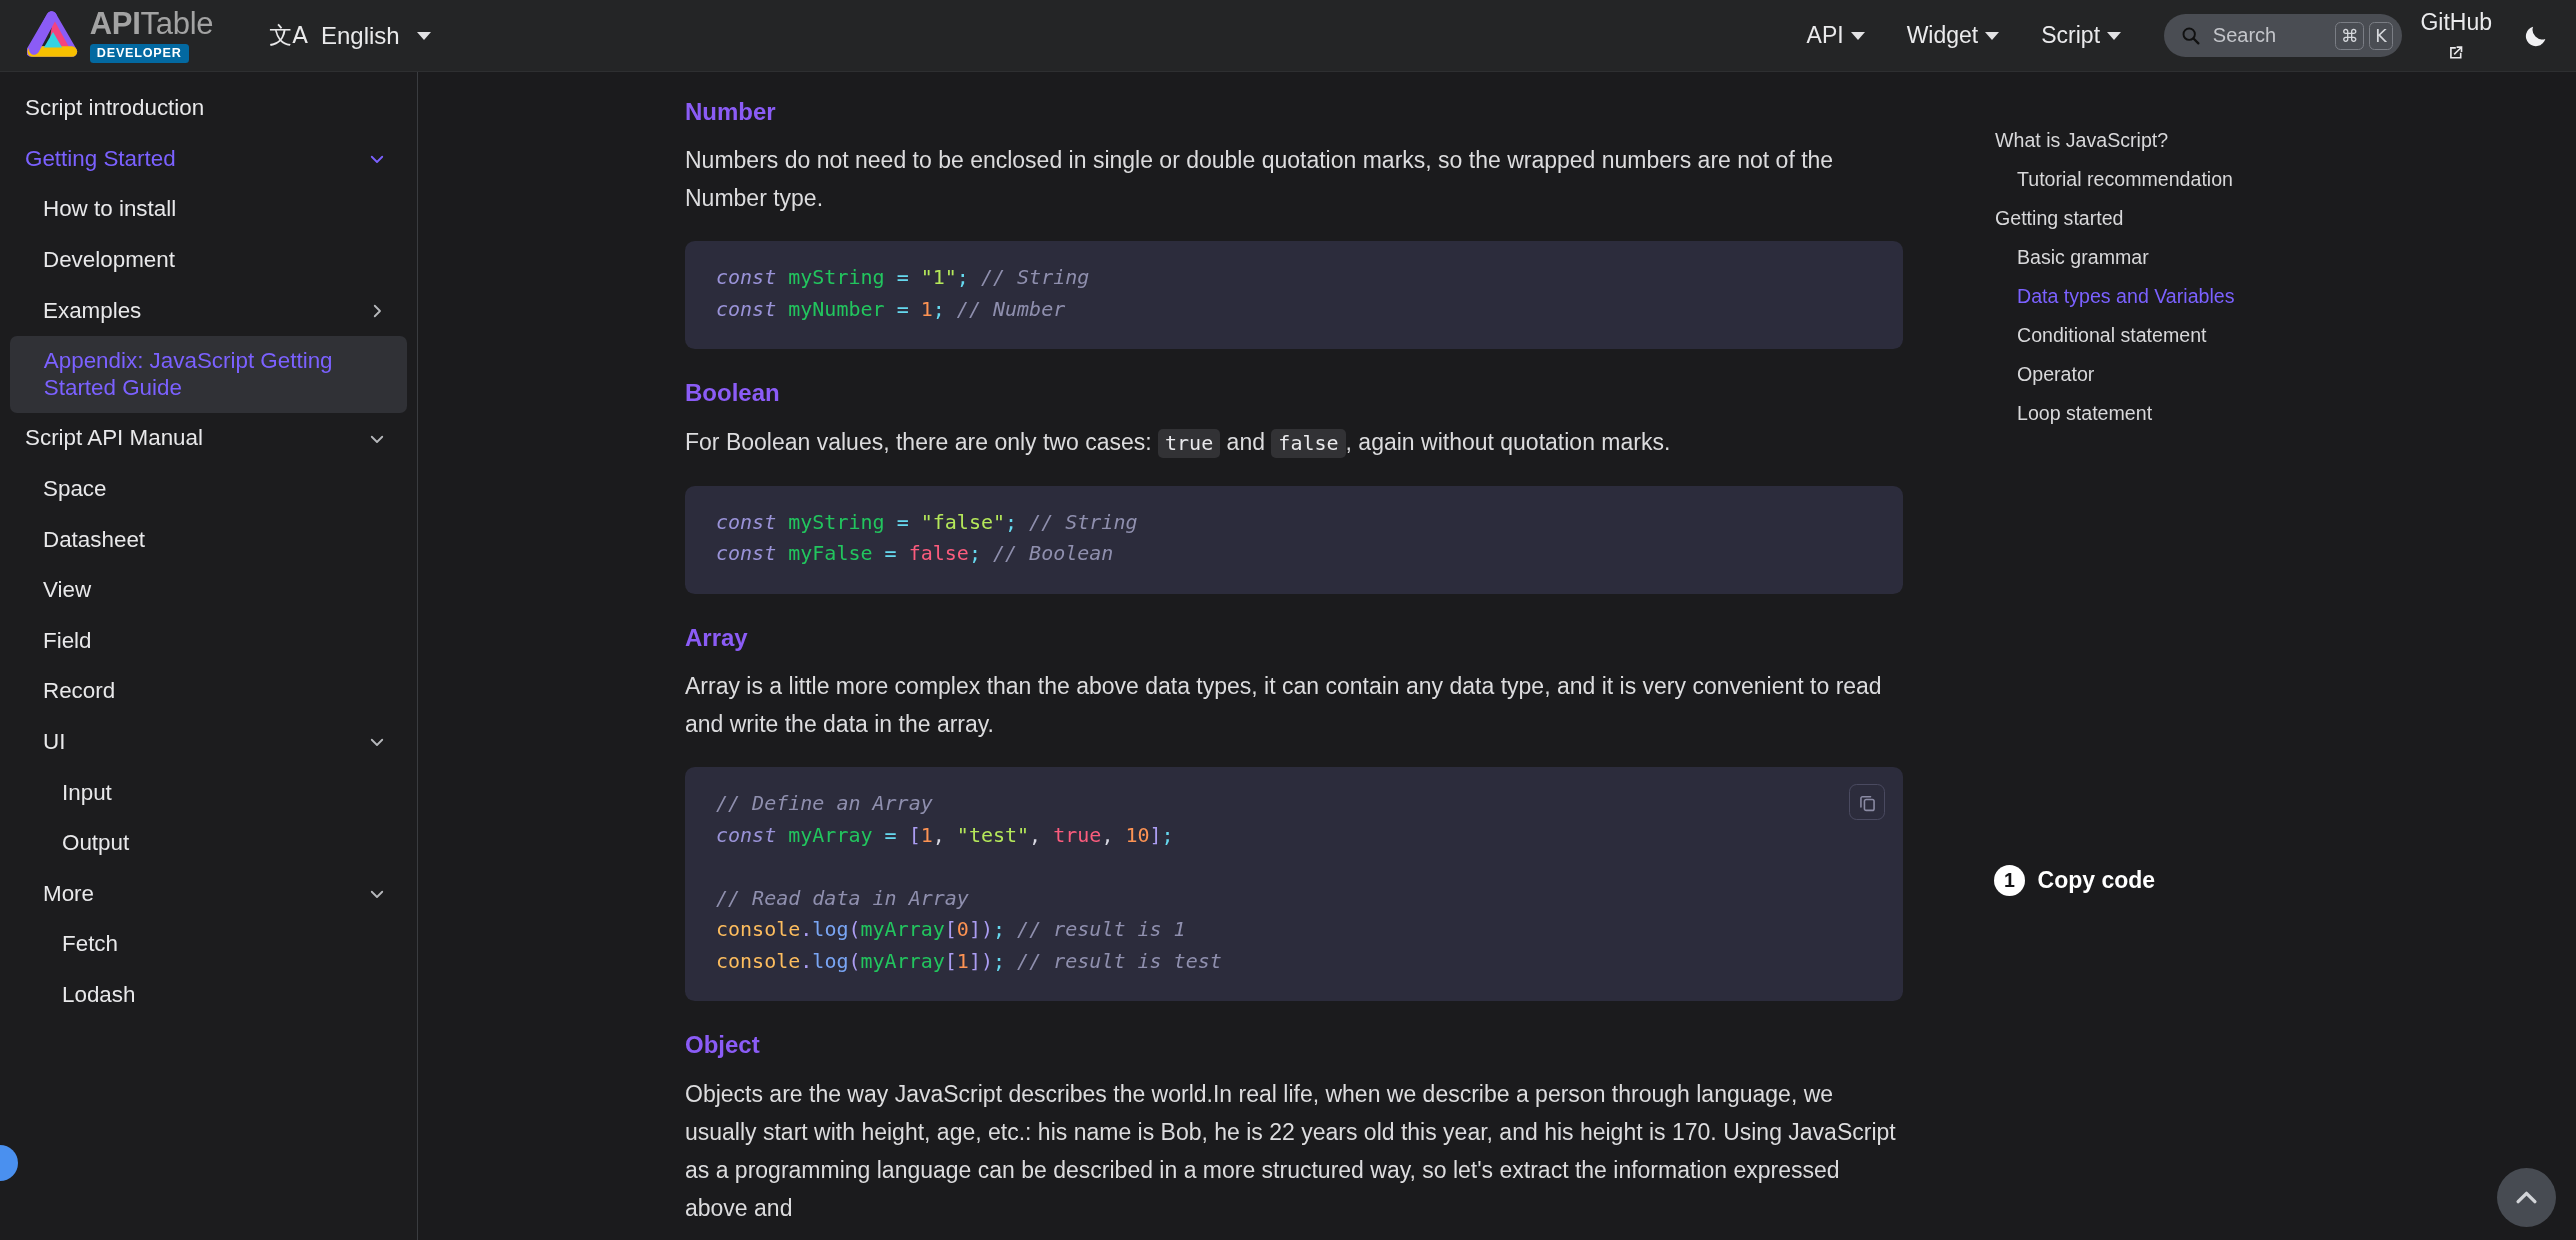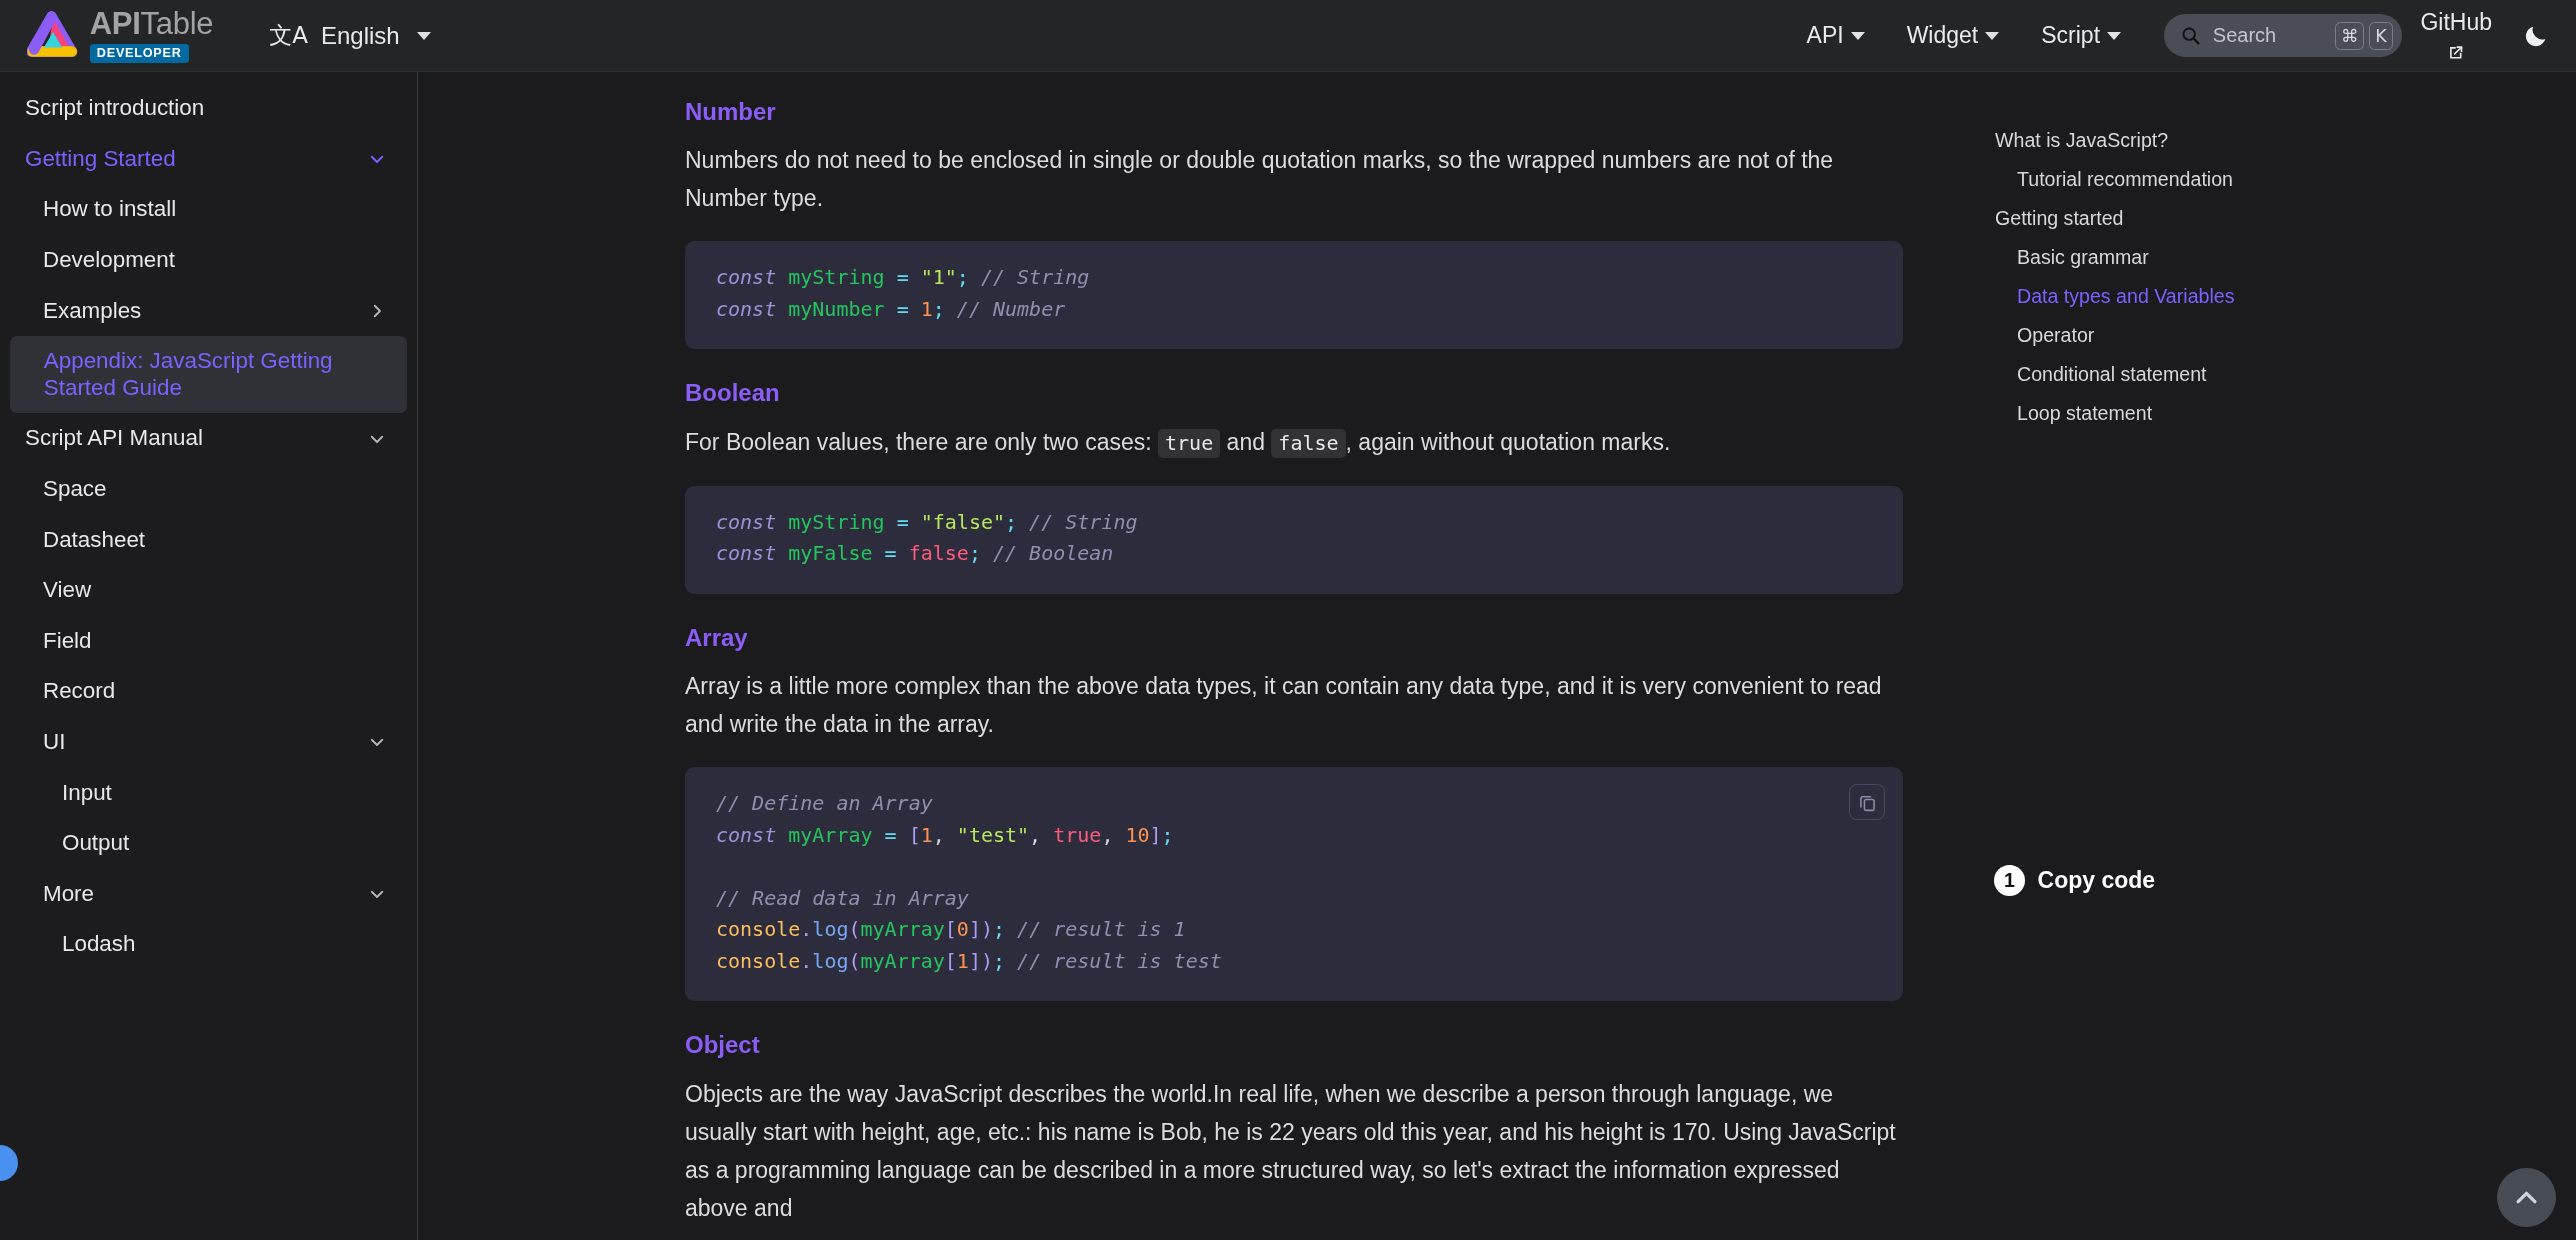--- a/index.html
+++ b/index.html
@@ -308,20 +308,23 @@
       <span>Input</span>
     </div>
     <div class="side-row lv3">
       <span>Output</span>
     </div>
     <div class="side-row lv2">
       <span>More</span>
       <svg class="chev" viewBox="0 0 24 24">
         <path d="M5 9 L12 16 L19 9" fill="none" stroke="#b6b8bc" stroke-width="2.4" stroke-linecap="round" stroke-linejoin="round"></path>
       </svg>
+    </div>
+    <div class="side-row lv3">
+      <span>Fetch</span>
     </div>
     <div class="side-row lv3">
       <span>Lodash</span>
     </div>
   </div>
 
 <div class="content">
   <div class="doc" id="doc">
       <h3 class="sec">Number</h3>
       <p class="para">Numbers do not need to be enclosed in single or double quotation marks, so the wrapped numbers are not of the Number type.</p>
@@ -360,22 +363,22 @@
   <div class="annot-dot">1</div>
   <div class="annot-label">Copy code</div>
 </div>
 
 <div class="toc" id="toc">
     <div class="toc-row">What is JavaScript?</div>
     <div class="toc-row sub">Tutorial recommendation</div>
     <div class="toc-row">Getting started</div>
     <div class="toc-row sub">Basic grammar</div>
     <div class="toc-row sub active">Data types and Variables</div>
+    <div class="toc-row sub">Conditional statement</div>
     <div class="toc-row sub">Operator</div>
-    <div class="toc-row sub">Conditional statement</div>
     <div class="toc-row sub">Loop statement</div>
   </div>
 
 <div class="left-bubble"></div>
 <div class="to-top">
   <svg width="31" height="31" viewBox="0 0 24 24">
     <path d="M5.5 15.2 L12 8.8 L18.5 15.2" fill="none" stroke="#d2d4d8" stroke-width="2.6" stroke-linecap="round" stroke-linejoin="round"></path>
   </svg>
 </div>
 <div class="vscroll"></div>

